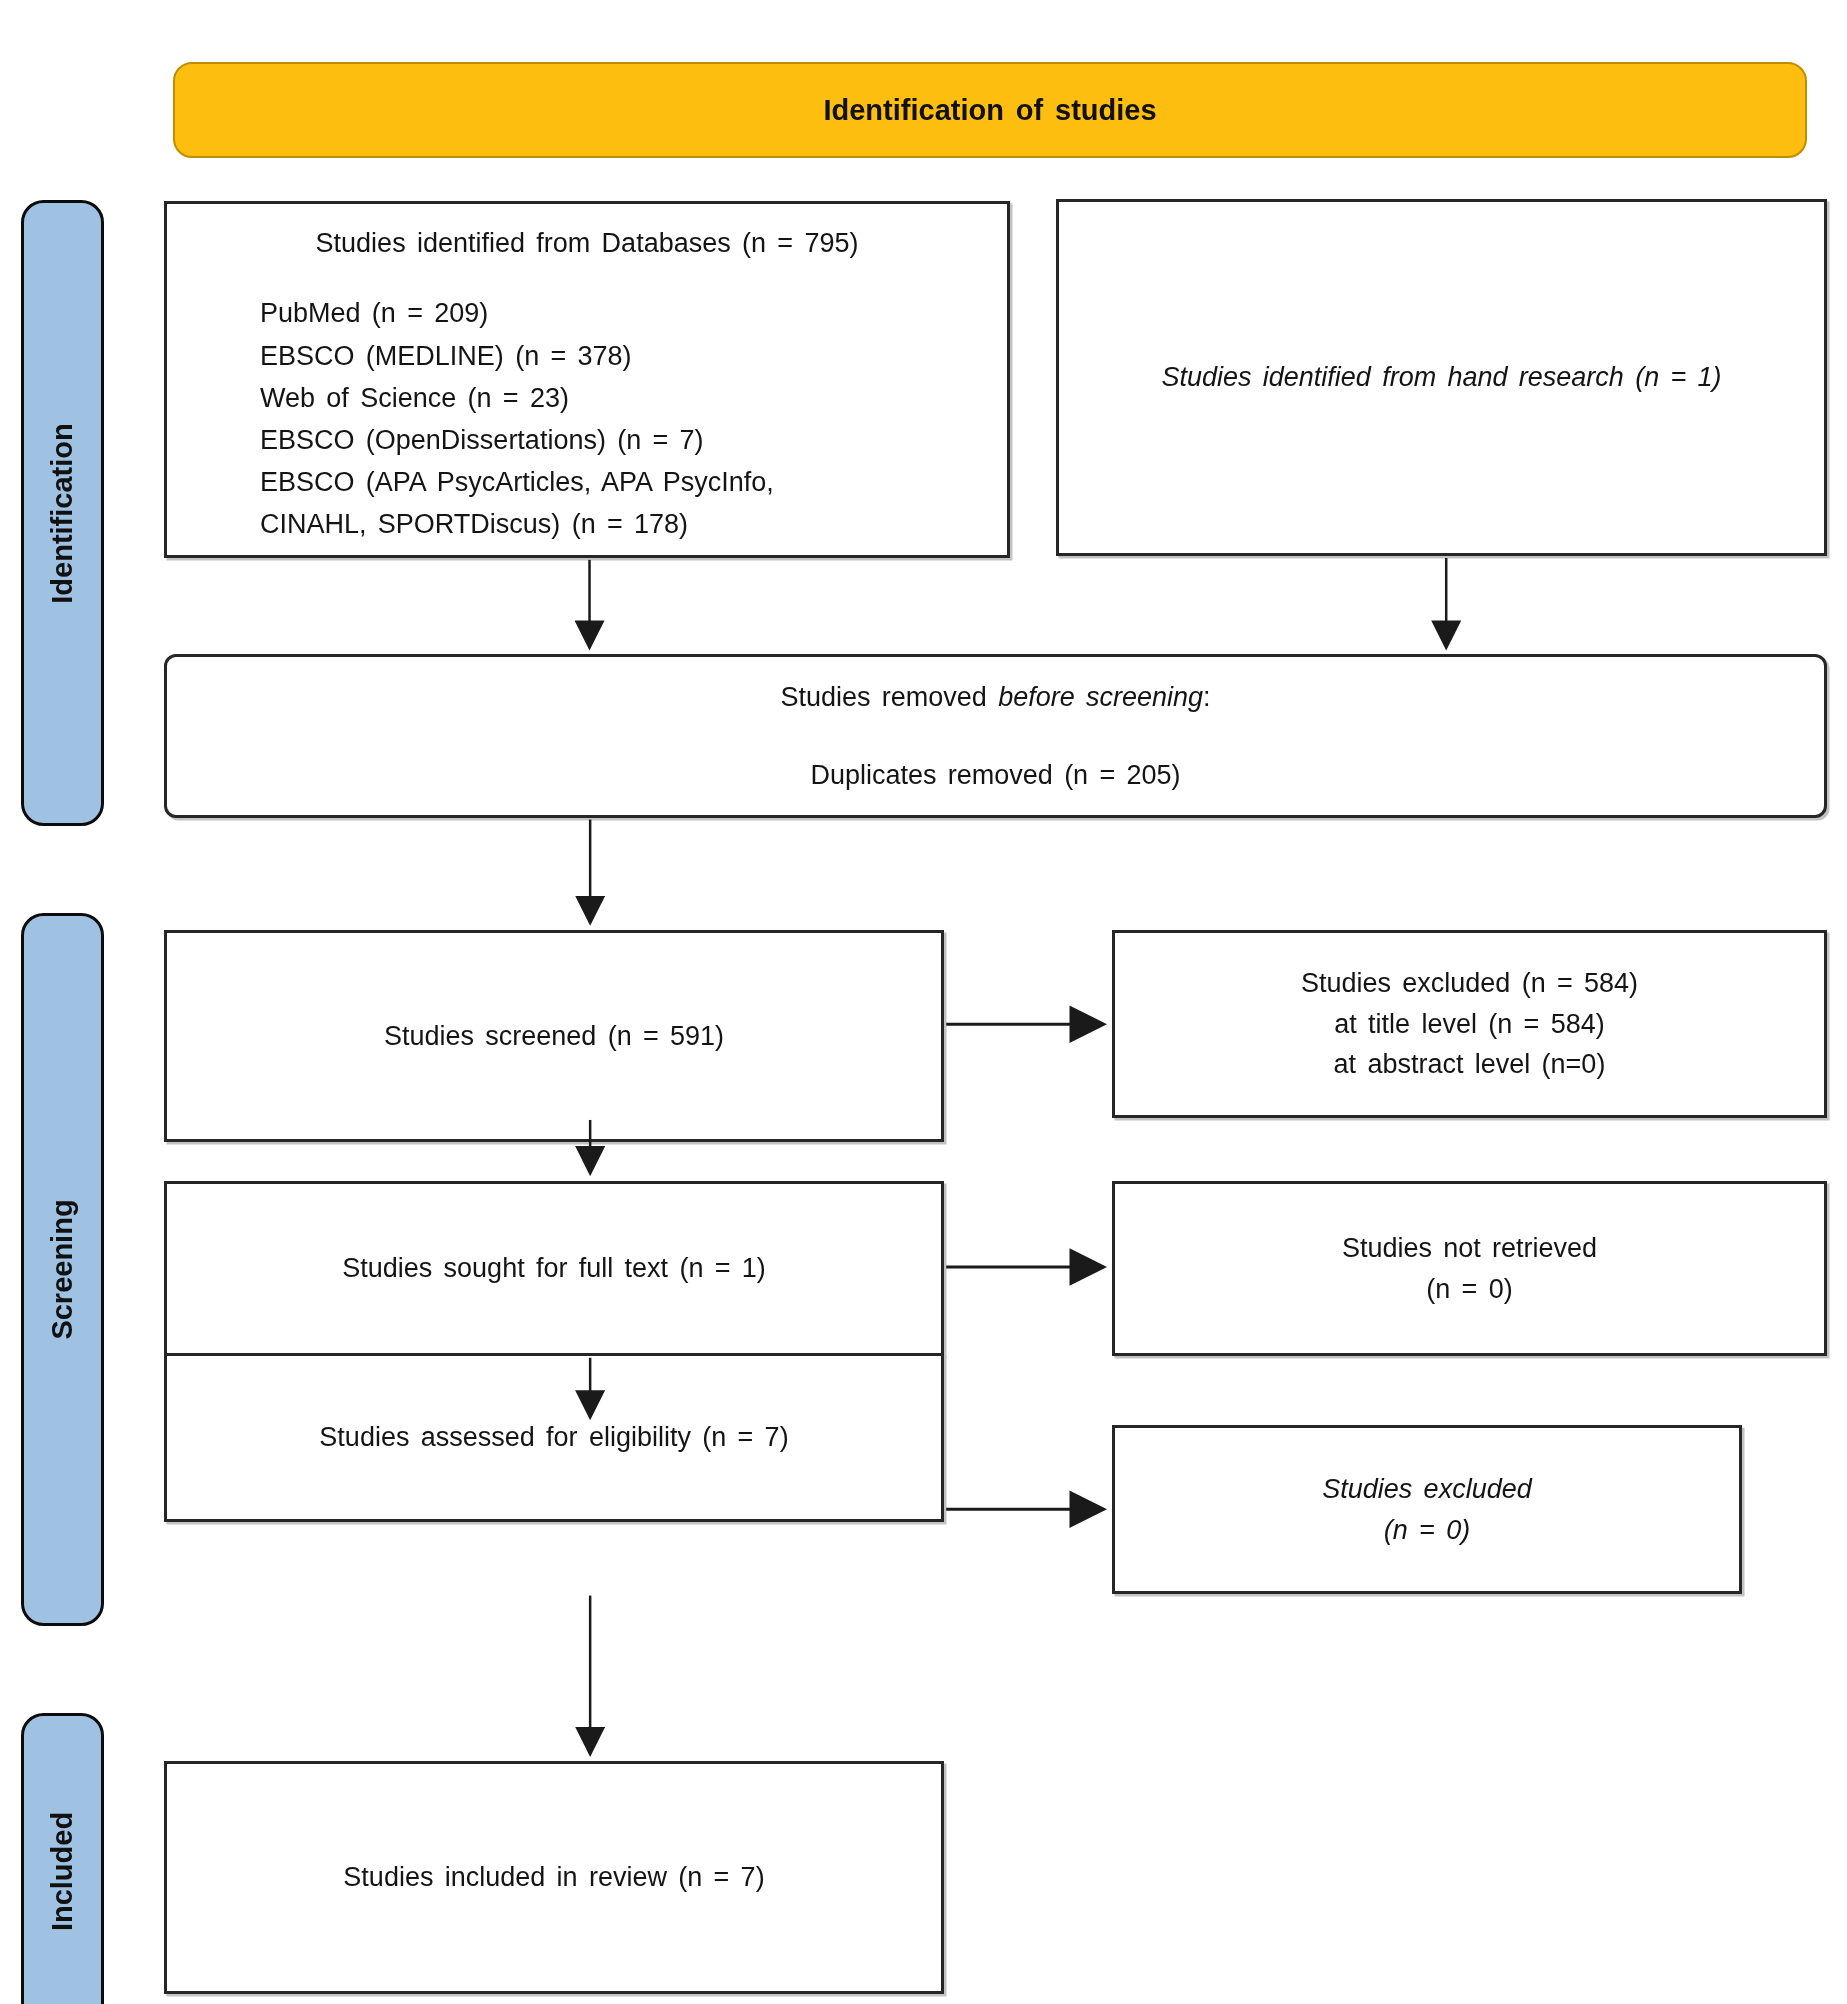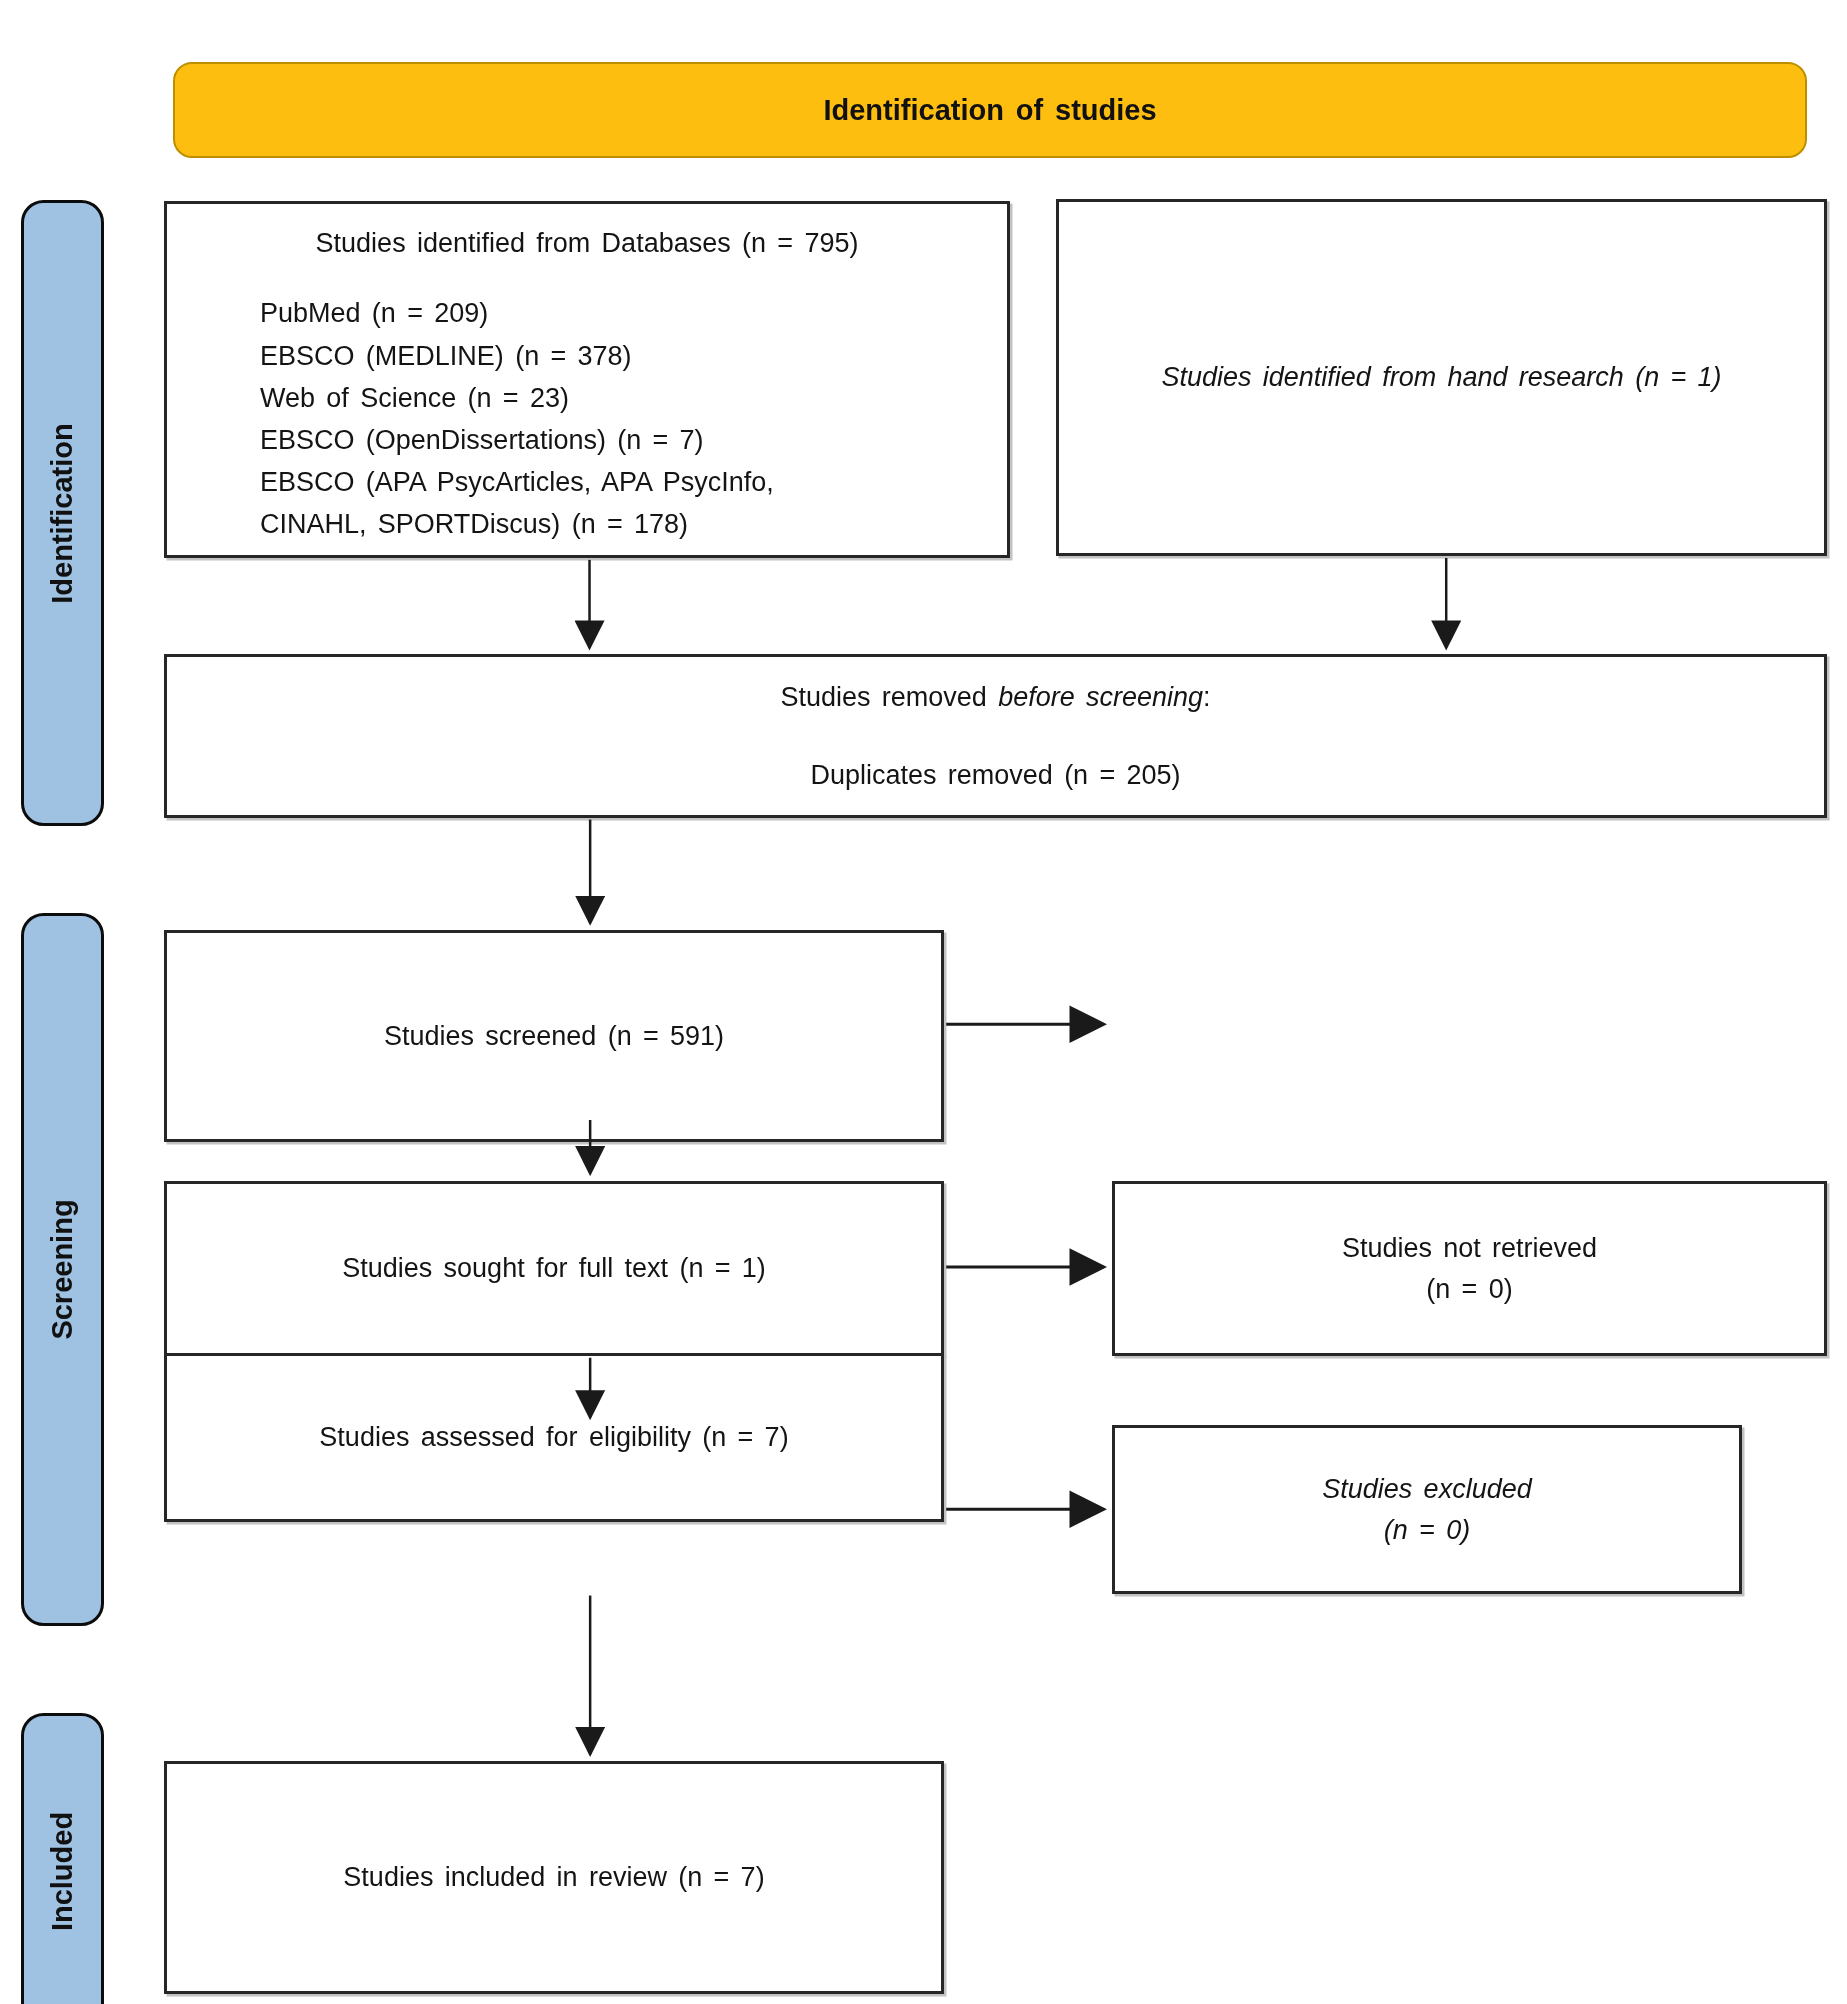--- a/index.html
+++ b/index.html
@@ -50,21 +50,21 @@
   }
   .box-databases{
     flex-direction:column;align-items:stretch;justify-content:flex-start;
     padding-top:23px;
   }
   .db-title{text-align:center;line-height:1.2;}
   .db-list{
     margin:33px 0 0 93px;width:588px;
     text-align:left;line-height:1.56;
   }
-  .box-removed{flex-direction:column;row-gap:46px;line-height:1.2;}
+  .box-removed{flex-direction:column;row-gap:46px;line-height:1.2;border-radius:12px;}
   .lines{line-height:1.5;}
   .arrows{position:absolute;left:0;top:0;pointer-events:none;}
 </style>
 </head>
 <body>
 
 <div class="page">
 
   <div class="banner">
     <span>Identification of studies</span>
@@ -97,20 +97,27 @@
 
   <div class="box box-removed" style="left:164px;top:606px;width:1663px;height:164px;">
     <div><span>Studies removed </span><i>before screening</i><span>:</span></div>
     <div>Duplicates removed (n = 205)</div>
   </div>
 
   <div class="box" style="left:164px;top:882px;width:780px;height:212px;">
     <span>Studies screened (n = 591)</span>
   </div>
 
+  <div class="box" style="left:1112px;top:882px;width:715px;height:188px;">
+    <div class="lines">
+      <div>Studies excluded (n = 584)</div>
+      <div>at title level (n = 584)</div>
+      <div>at abstract level (n=0)</div>
+    </div>
+  </div>
 
   <div class="box" style="left:164px;top:1133px;width:780px;height:175px;">
     <span>Studies sought for full text (n = 1)</span>
   </div>
 
   <div class="box" style="left:1112px;top:1133px;width:715px;height:175px;">
     <div class="lines">
       <div>Studies not retrieved</div>
       <div>(n = 0)</div>
     </div>

